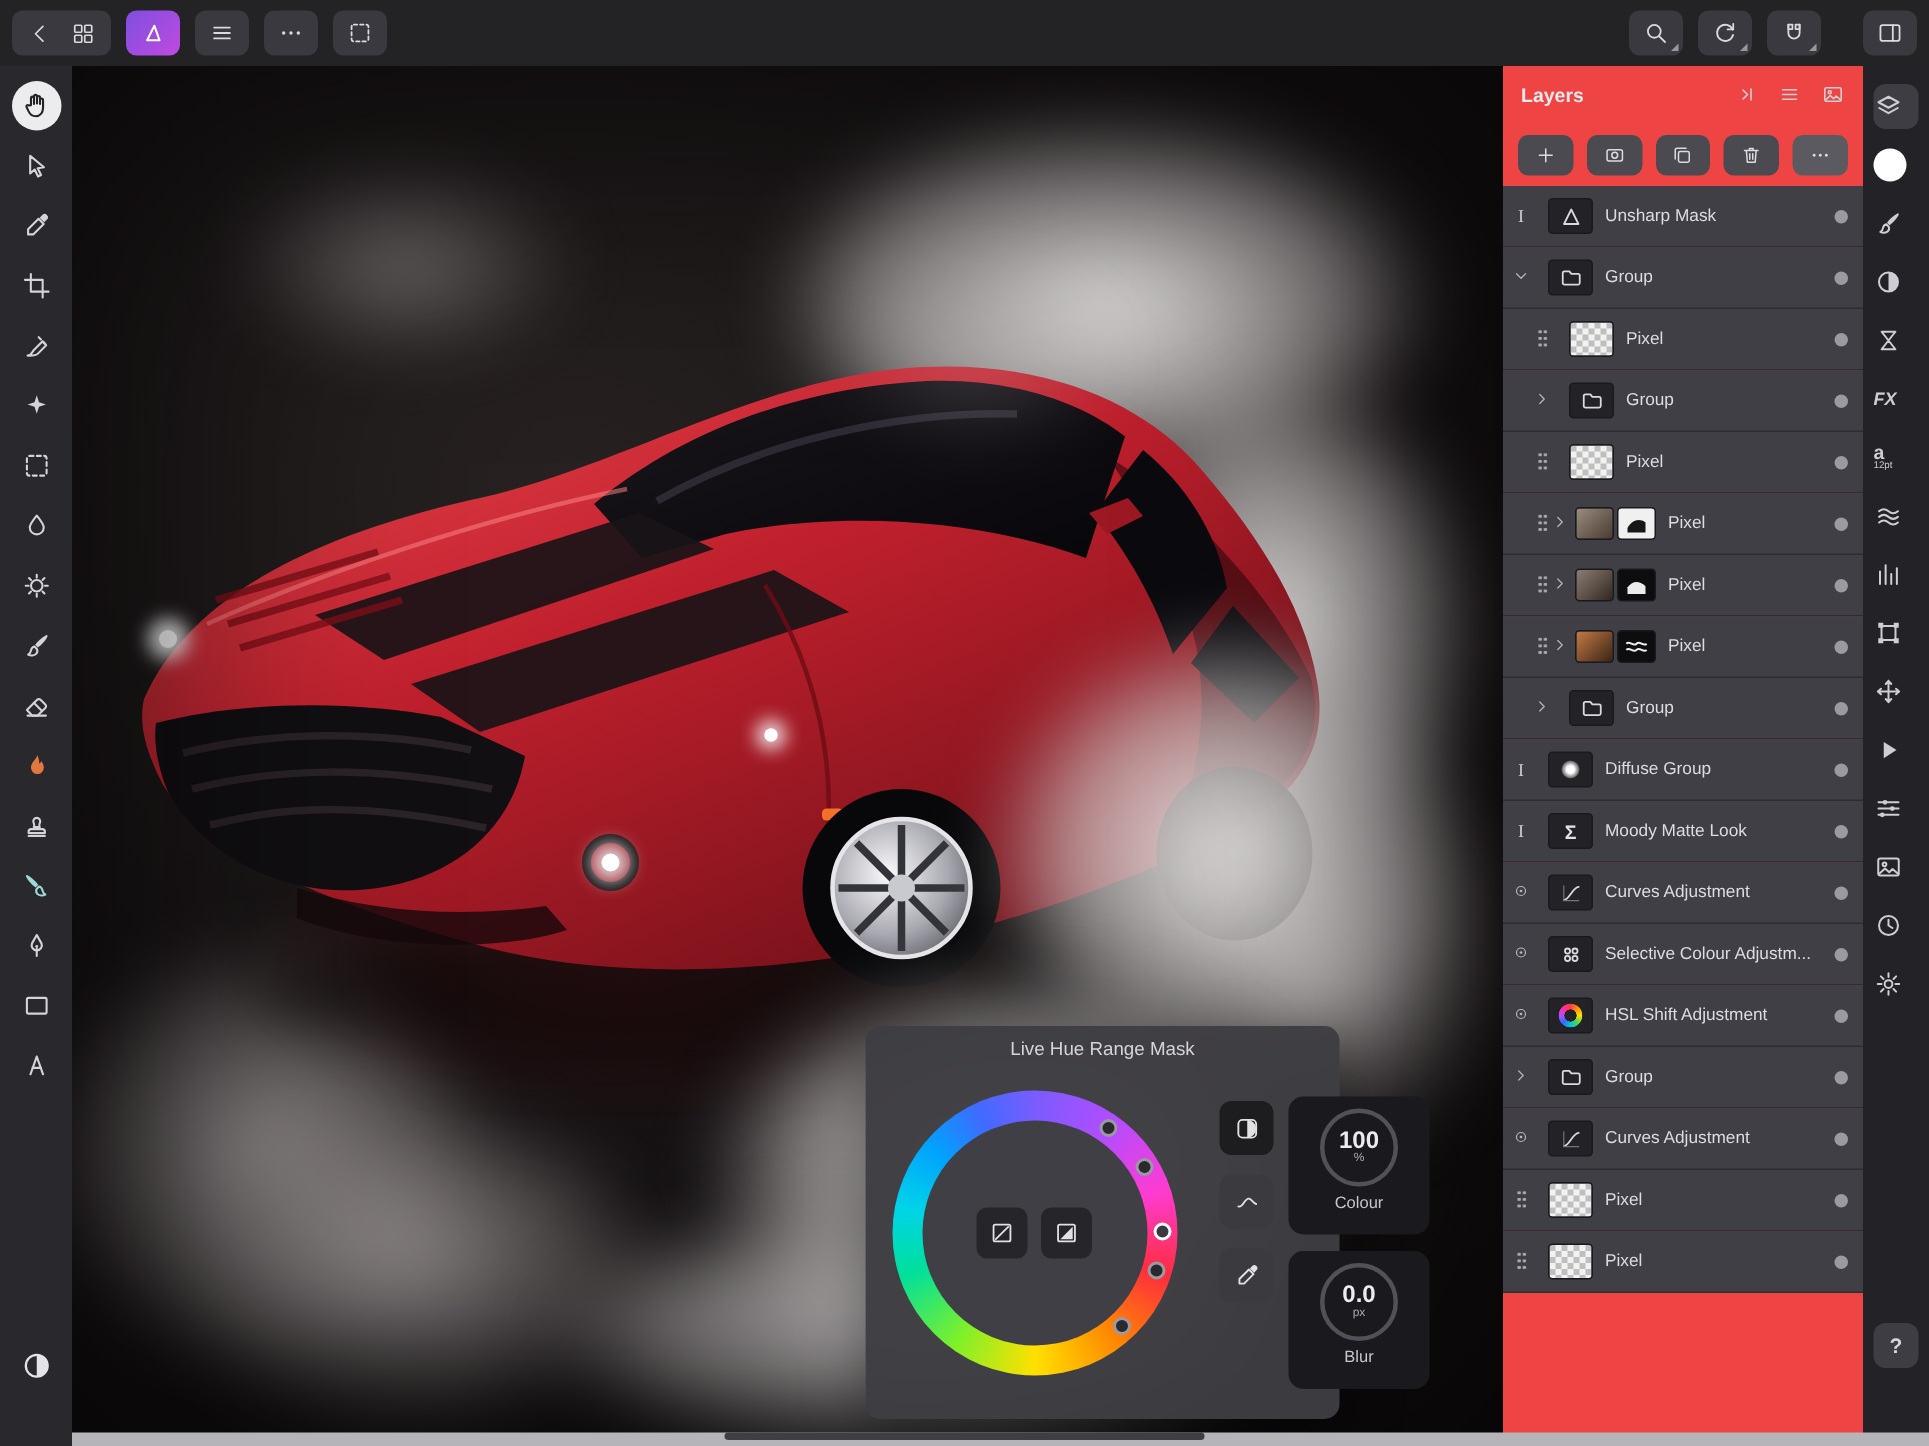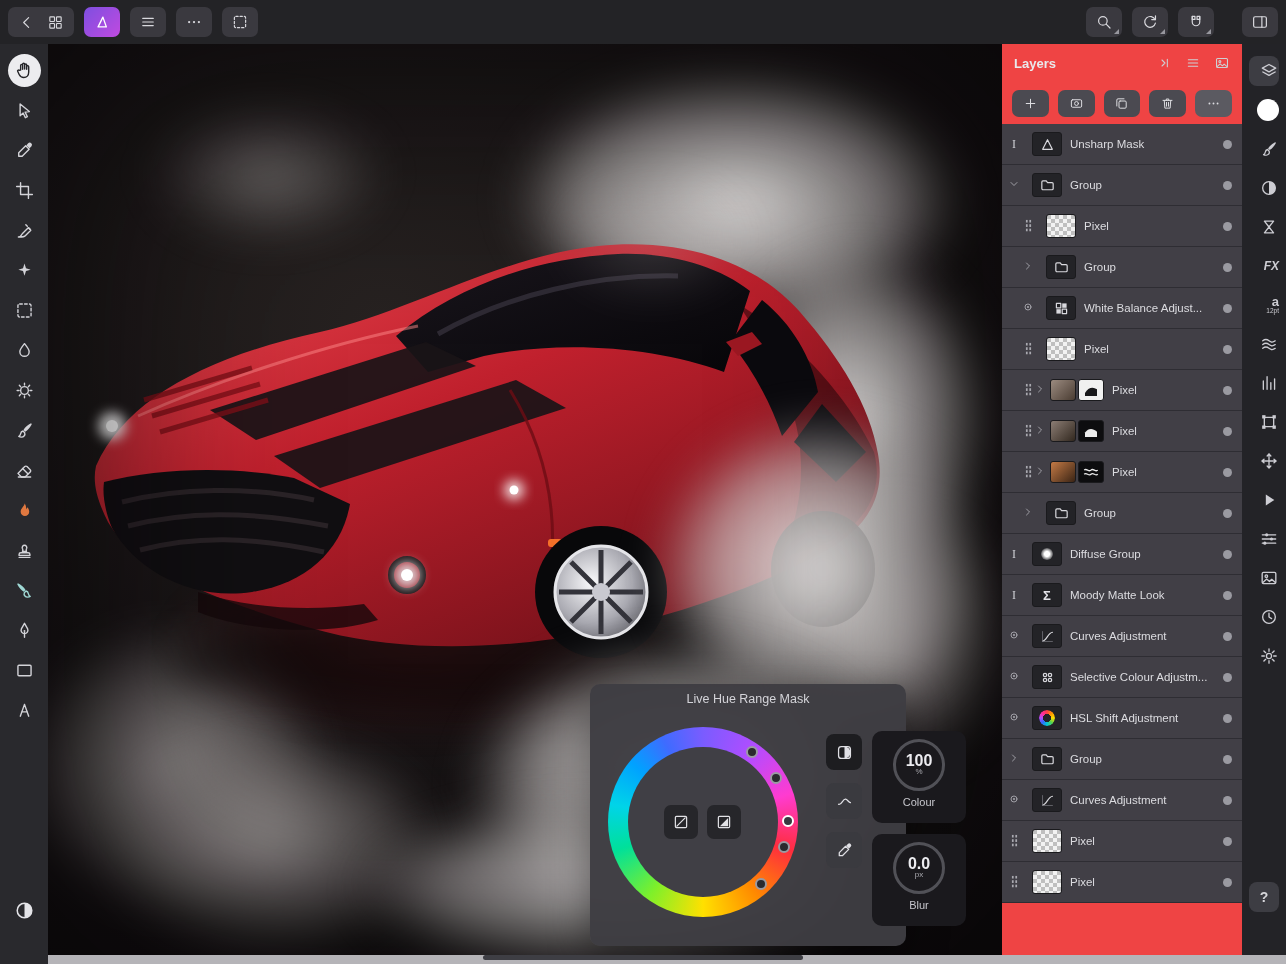--- a/index.html
+++ b/index.html
@@ -96,33 +96,33 @@
      -webkit-mask:radial-gradient(circle,transparent 35%,#000 37%);mask:radial-gradient(circle,transparent 35%,#000 37%);}
   .hue-mini.sm{width:16px;height:16px;}
   .glow-dot{width:12px;height:12px;border-radius:50%;background:radial-gradient(circle,#fff 30%,rgba(255,255,255,.25) 70%,transparent);}
   .sig{color:#e3e3e8;font-size:13px;font-weight:600;}
   .llab{flex:1;white-space:nowrap;overflow:hidden;text-overflow:ellipsis;}
   .vdot{width:9px;height:9px;border-radius:50%;background:#9a9aa1;margin:0 10px 0 6px;flex:0 0 auto;}
 
   
   .strip{position:absolute;right:0;top:44px;bottom:0;width:44px;background:#232327;z-index:20;}
   #strip-icons{display:flex;flex-direction:column;align-items:center;padding-top:12px;gap:9px;}
-  .strip-btn{width:30px;height:30px;border-radius:8px;display:flex;flex-direction:column;align-items:flex-end;justify-content:center;color:#cdcdd3;flex:0 0 auto;}
+  .strip-btn{width:30px;height:30px;border-radius:8px;display:flex;flex-direction:column;align-items:flex-start;justify-content:center;color:#cdcdd3;flex:0 0 auto;}
   .strip-btn svg{width:20px;height:20px;}
   .strip-btn.active{background:#3d3d43;}
   .c-dot{width:22px;height:22px;border-radius:50%;background:#fff;}
   .fx-t{font-size:12px;font-weight:700;font-style:italic;}
   .a-t{font-size:13px;font-weight:600;line-height:11px;}
   .a-s{font-size:6.5px;line-height:7px;}
   #strip-help{position:absolute;bottom:52px;left:50%;transform:translateX(-50%);width:30px;height:30px;
               background:#3d3d43;border-radius:8px;display:flex;align-items:center;justify-content:center;color:#d6d6da;}
   .q-t{font-size:14px;font-weight:700;}
 
   
-  .hue-dialog{position:absolute;left:590px;top:684px;width:316px;height:262px;background:rgba(62,61,66,.97);
+  .hue-dialog{position:absolute;left:577px;top:684px;width:316px;height:262px;background:rgba(62,61,66,.97);
               border-radius:10px;z-index:60;box-shadow:0 12px 40px rgba(0,0,0,.45);}
   .hd-title{position:absolute;top:8px;left:0;right:0;text-align:center;font-size:12.5px;color:#d4d4d9;}
   .hue-wheel{position:absolute;left:18px;top:43px;width:190px;height:190px;}
   .hue-ring{position:absolute;inset:0;border-radius:50%;
      background:conic-gradient(from 0deg,#7a5cff,#b44cff 10%,#ff3bd0 20%,#ff2d3e 30%,#ff8a00 40%,#ffe000 50%,#7ef02a 60%,#00e09a 70%,#00d4e8 78%,#00a2ff 86%,#3f6bff 93%,#7a5cff);}
   .hue-hole{position:absolute;inset:20px;border-radius:50%;background:#403f45;}
   #wheel-btns{position:absolute;left:56px;top:78px;display:flex;gap:9px;}
   .wbtn{width:34px;height:34px;background:#26262a;border-radius:7px;display:flex;align-items:center;justify-content:center;color:#e2e2e6;}
   .wbtn svg{width:18px;height:18px;}
   .hnode{position:absolute;width:12px;height:12px;border-radius:50%;background:#2a2a2e;border:2px solid #9a9aa2;
@@ -481,38 +481,20 @@
           <span class="thumb dark">
             <svg viewBox="0 0 24 24" fill="none" stroke="#d9d9de" stroke-width="1.7" stroke-linecap="round" stroke-linejoin="round">
               <path d="M4 7.2A1.6 1.6 0 0 1 5.6 5.6h4.6l1.9 2.3h6.3A1.6 1.6 0 0 1 20 9.5v7A1.6 1.6 0 0 1 18.4 18H5.6A1.6 1.6 0 0 1 4 16.4z"></path>
             </svg>
           </span>
           <span class="llab">Group</span>
           <span class="vdot"></span>
         </div>
         <div class="lrow" style="padding-left: 20px;">
           <span class="gut">
-            <span class="g-vis"><svg viewBox="0 0 24 24" fill="none" stroke="currentColor" stroke-width="1.6" stroke-linecap="round" stroke-linejoin="round">
-                <circle cx="12" cy="12" r="6"></circle>
-                <circle cx="12" cy="12" r="1.8" fill="currentColor" stroke="none"></circle>
-              </svg></span>
-          </span>
-          <span class="thumb dark">
-            <svg viewBox="0 0 24 24" fill="none" stroke="#d9d9de" stroke-width="1.7" stroke-linecap="round" stroke-linejoin="round">
-              <rect x="4.8" y="4.8" width="6.2" height="6.2"></rect>
-              <rect x="13" y="4.8" width="6.2" height="6.2" fill="#d9d9de" stroke="none"></rect>
-              <rect x="4.8" y="13" width="6.2" height="6.2" fill="#d9d9de" stroke="none"></rect>
-              <rect x="13" y="13" width="6.2" height="6.2"></rect>
-            </svg>
-          </span>
-          <span class="llab">White Balance Adjust...</span>
-          <span class="vdot"></span>
-        </div>
-        <div class="lrow" style="padding-left: 20px;">
-          <span class="gut">
             <span class="g-grip"></span>
           </span>
           <span class="thumb checker"></span>
           <span class="llab">Pixel</span>
           <span class="vdot"></span>
         </div>
         <div class="lrow" style="padding-left: 20px;">
           <span class="gut">
             <span class="g-grip"></span>
             <span class="g-chevron-right"><svg viewBox="0 0 24 24" fill="none" stroke="currentColor" stroke-width="1.6" stroke-linecap="round" stroke-linejoin="round">

